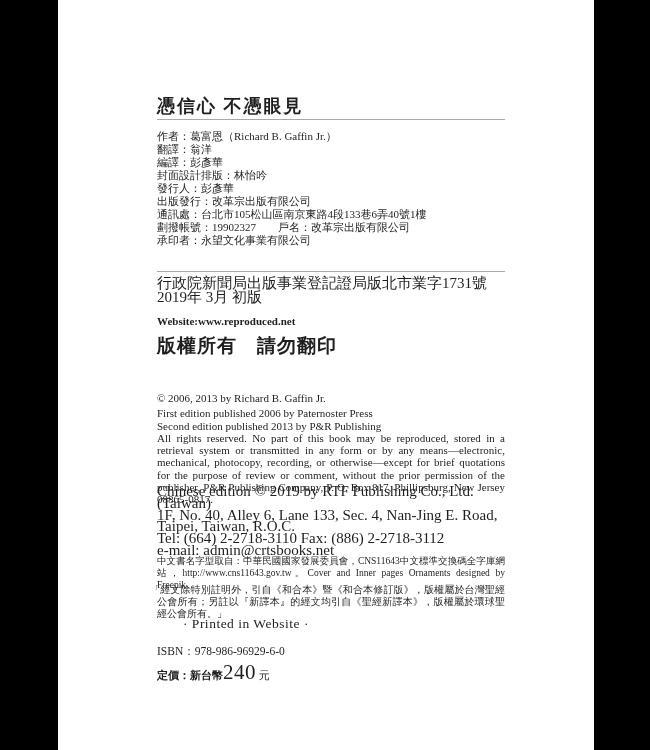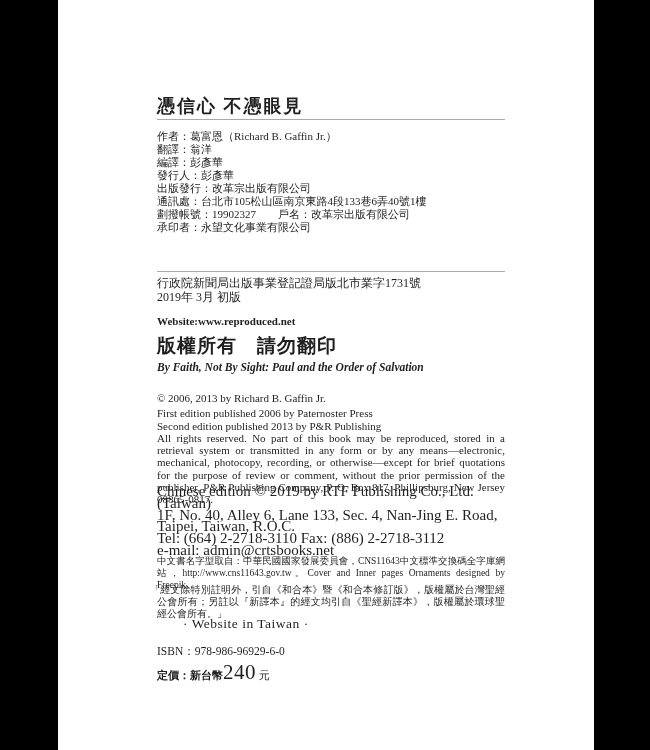--- a/index.html
+++ b/index.html
@@ -10,21 +10,21 @@
   .bar{position:absolute;top:0;height:750px;background:#000;}
   .bar-left{left:0;width:58px;}
   .bar-right{left:594px;width:56px;}
   .page{position:absolute;left:148px;top:0;width:357px;height:548px;}
   .page > div{position:absolute;left:9px;width:348px;}
   .rule{position:absolute;left:0;width:357px;border-top:1px solid #a9a9a9;height:0;}
   .rule1{top:119px;}
   .rule2{top:271px;}
   .title{top:96px;font-size:18px;font-weight:bold;letter-spacing:2px;line-height:20px;}
   .credits{top:130px;font-size:11px;line-height:13px;}
-  .registration{top:277px;font-size:12px;line-height:13.5px;}
+  .registration{top:277px;font-size:15px;line-height:13.5px;}
   .website{top:315px;font-size:11px;font-weight:bold;}
   .notice-zh{top:333px;font-size:19px;font-weight:bold;letter-spacing:1px;}
   .title-en{top:361px;font-size:11.5px;font-weight:bold;font-style:italic;}
   .copy-en{top:392px;font-size:11px;line-height:12.3px;}
   .copy-en .c1{margin:0 0 3px 0;}
   .copy-en p{margin:0;}
   .copy-en .just{text-align:justify;}
   .cn-edition{top:486px;font-size:15px;line-height:11.8px;}
   .cn-edition p{margin:0;}
   .font-note{top:556px;font-size:9.5px;line-height:11.8px;text-align:justify;}
@@ -44,57 +44,57 @@
 
 <div class="page">
 
   <div class="title">憑信心 不憑眼見</div>
   <div class="rule rule1"></div>
 
   <div class="credits">
     <div>作者：葛富恩（Richard B. Gaffin Jr.）</div>
     <div>翻譯：翁洋</div>
     <div>編譯：彭彥華</div>
+    <div>封面設計排版：林怡吟</div>
     <div>發行人：彭彥華</div>
     <div>出版發行：改革宗出版有限公司</div>
     <div>通訊處：台北市105松山區南京東路4段133巷6弄40號1樓</div>
     <div>劃撥帳號：19902327　　戶名：改革宗出版有限公司</div>
     <div>承印者：永望文化事業有限公司</div>
   </div>
 
   <div class="rule rule2"></div>
 
   <div class="registration">
     <div>行政院新聞局出版事業登記證局版北市業字1731號</div>
     <div>2019年 3月 初版</div>
   </div>
 
   <div class="website">Website:www.reproduced.net</div>
 
   <div class="notice-zh">版權所有　請勿翻印</div>
 
-  <div class="title-en">By Faith, Not By Sight: Paul and the Order of Salvation</div>
 
   <div class="copy-en">
     <p class="c1">© 2006, 2013 by Richard B. Gaffin Jr.</p>
     <p>First edition published 2006 by Paternoster Press</p>
     <p>Second edition published 2013 by P&amp;R Publishing</p>
     <p class="just">All rights reserved. No part of this book may be reproduced, stored in a retrieval system or transmitted in any form or by any means—electronic, mechanical, photocopy, recording, or otherwise—except for brief quotations for the purpose of review or comment, without the prior permission of the publisher, P&amp;R Publishing Company, P. O. Box 817, Phillipsburg, New Jersey 08865-0817.</p>
   </div>
 
   <div class="cn-edition">
     <p>Chinese edition © 2019 by RTF Publishing Co., Ltd. (Taiwan)</p>
     <p>1F, No. 40, Alley 6, Lane 133, Sec. 4, Nan-Jing E. Road, Taipei, Taiwan, R.O.C.</p>
     <p>Tel: (664) 2-2718-3110   Fax: (886) 2-2718-3112</p>
     <p>e-mail: admin@crtsbooks.net</p>
   </div>
 
   <div class="font-note">中文書名字型取自：中華民國國家發展委員會，CNS11643中文標準交換碼全字庫網站，http://www.cns11643.gov.tw。Cover and Inner pages Ornaments designed by Freepik.</div>
 
   <div class="scripture-note">「經文除特別註明外，引自《和合本》暨《和合本修訂版》，版權屬於台灣聖經公會所有；另註以『新譯本』的經文均引自《聖經新譯本》，版權屬於環球聖經公會所有。」</div>
 
-  <div class="printed">· Website in Taiwan ·</div>
+  <div class="printed">· Printed in Website ·</div>
 
   <div class="isbn"><span>ISBN：</span><span>978-986-96929-6-0</span></div>
 
   <div class="price"><span class="lbl">定價：新台幣</span><span class="big">240</span><span class="unit"> <span>元</span></span></div>
 
 </div>
 
 </body></html>

